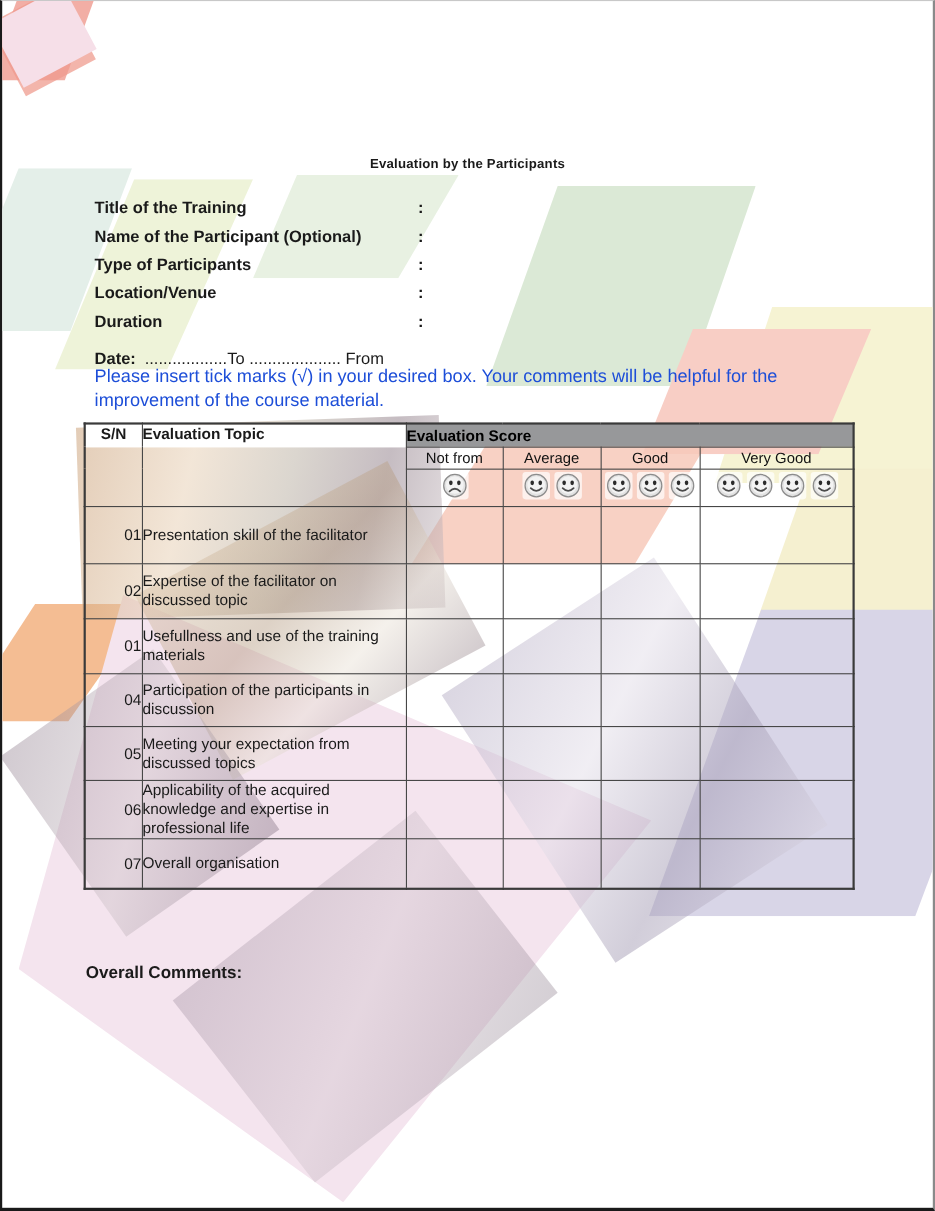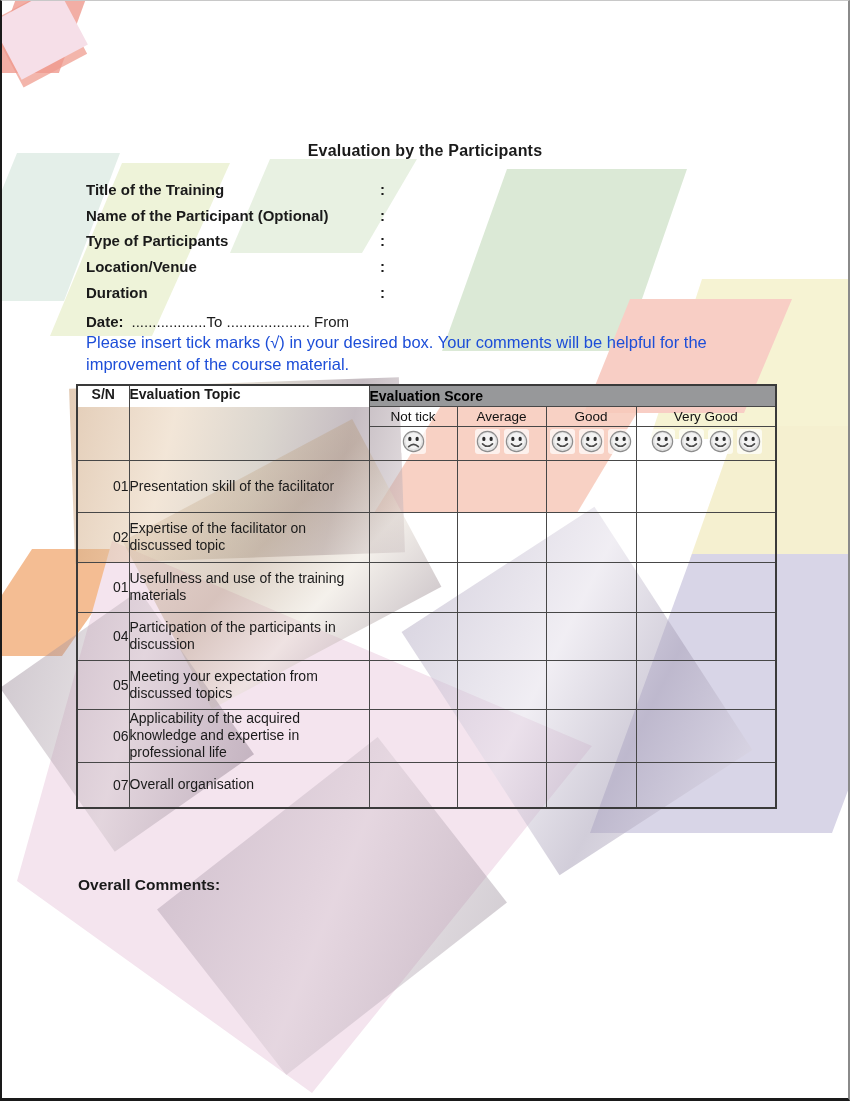--- a/index.html
+++ b/index.html
@@ -35,25 +35,25 @@
        background:linear-gradient(160deg,#d8c3a8,#b49a80 40%,#e8e0d4 70%,#9d8d93);}
   .ph3{left:40px;top:620px;width:170px;height:200px;opacity:.4;transform:rotate(-35deg);
        background:linear-gradient(140deg,#8d7b8b,#c9bfc4 50%,#7e6d7e);}
   .ph4{left:460px;top:545px;width:230px;height:290px;opacity:.5;transform:rotate(-33deg);
        background:linear-gradient(150deg,#b6aec5,#e2dde8 40%,#a49cb4 70%,#d6d1de);}
   .ph5{left:190px;top:800px;width:280px;height:210px;opacity:.4;transform:rotate(-38deg);
        background:linear-gradient(150deg,#a595a5,#cfc2cb 50%,#958795);}
   
   .content{position:absolute;inset:0;}
   .title{position:absolute;left:0;top:141px;width:100%;text-align:center;
-         font-size:16px;font-weight:bold;letter-spacing:.2px;}
+         font-size:12px;font-weight:bold;letter-spacing:.2px;}
   .fields{position:absolute;left:84px;top:176px;}
   .frow{display:flex;height:25.6px;align-items:center;font-size:15px;font-weight:bold;justify-content:center;}
   .frow .lbl{width:294px;}
-  .daterow{margin-top:4px;display:flex;height:25.6px;align-items:center;font-size:15px;}
+  .daterow{margin-top:4px;display:flex;height:25.6px;align-items:flex-end;font-size:15px;}
   .daterow .dlbl{font-weight:bold;margin-right:8px;}
   .instructions{position:absolute;left:84px;top:331px;width:702px;
                 font-size:16.5px;line-height:21.5px;color:#1d4ed8;}
   
   .tablewrap{position:absolute;left:74px;top:383px;}
   table.eval{border-collapse:collapse;table-layout:fixed;width:701px;
              border:2px solid #3a3a3a;background:transparent;}
   table.eval th, table.eval td{border:1px solid #474747;padding:0;}
   .hr1{height:21px;padding-left:46px;}
   .hr2{height:20px;}
@@ -148,21 +148,21 @@
             <col style="width:90px">
             <col style="width:140px">
         </colgroup>
         <tbody>
         <tr class="hr1">
           <th class="sn-h" rowspan="3">S/N</th>
           <th class="topic-h" rowspan="3">Evaluation Topic</th>
           <th class="score-h" colspan="4">Evaluation Score</th>
         </tr>
         <tr class="hr2">
-          <td class="subh">Not tick</td>
+          <td class="subh">Not from</td>
           <td class="subh">Average</td>
           <td class="subh">Good</td>
           <td class="subh">Very Good</td>
         </tr>
         <tr class="hr3">
           <td class="smiley-cell"><span class="chip">
                   <svg width="23" height="23" viewBox="0 0 24 24">
                     <circle cx="12" cy="12" r="10.6" fill="#e2e2e2" stroke="#8d8d8d" stroke-width="1.2"></circle>
                     <circle cx="12" cy="11.4" r="8.4" fill="#f3f3f3"></circle>
                     <ellipse cx="8.2" cy="9.3" rx="1.7" ry="2.3" fill="#2b2b2b"></ellipse>

